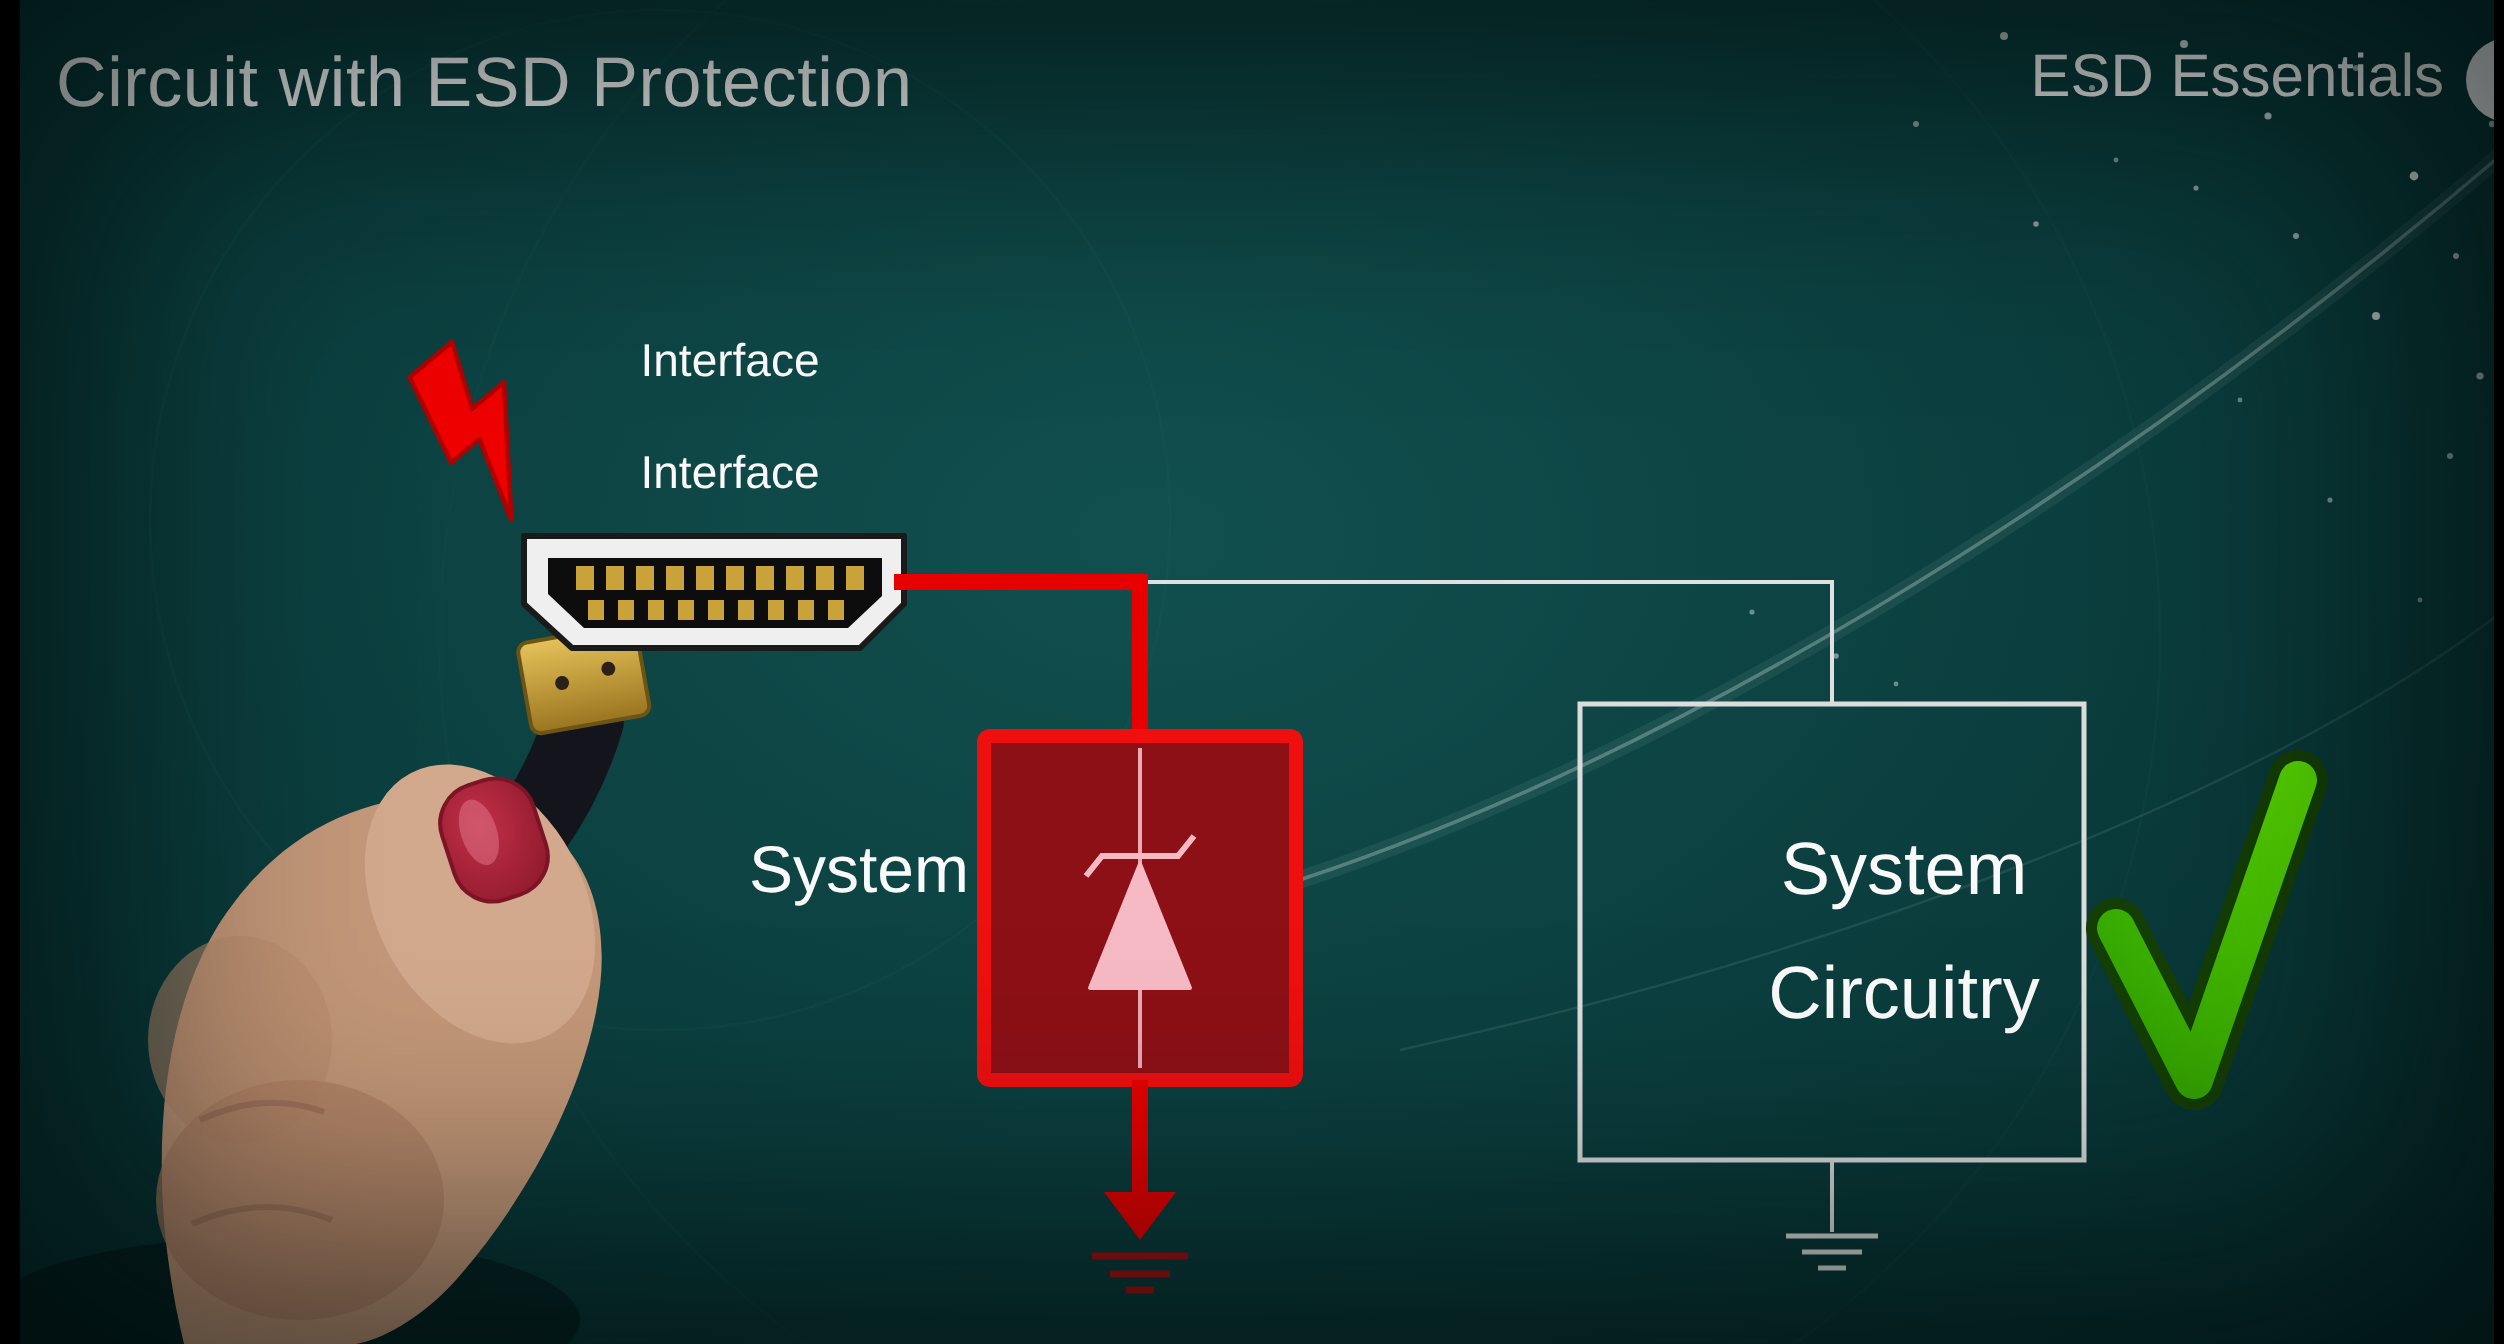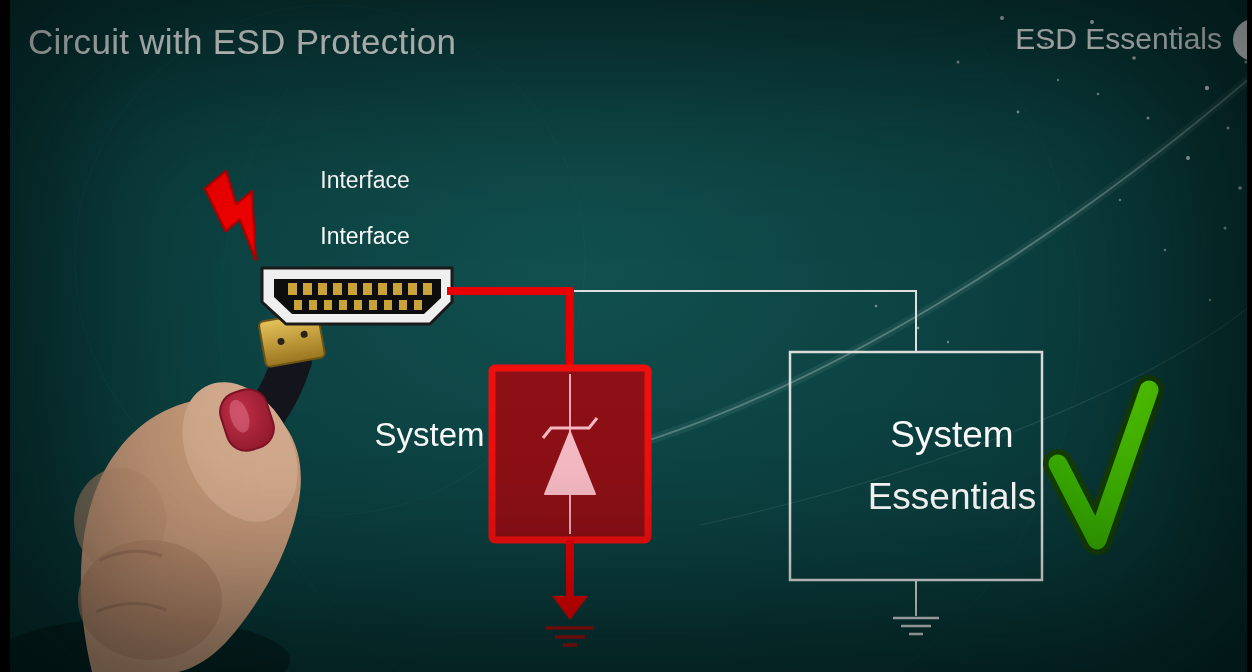--- a/index.html
+++ b/index.html
@@ -158,19 +158,19 @@
     <div>Interface</div>
     <div>Interface</div>
   </div>
 
   <div class="txt diode-label">
     <div>System</div>
   </div>
 
   <div class="txt system-label">
     <div>System</div>
-    <div>Essentials</div>
+    <div>Circuitry</div>
   </div>
 
   <div class="vignette"></div>
   <div class="edge left"></div>
   <div class="edge right"></div>
 </div>
 
 </body></html>

